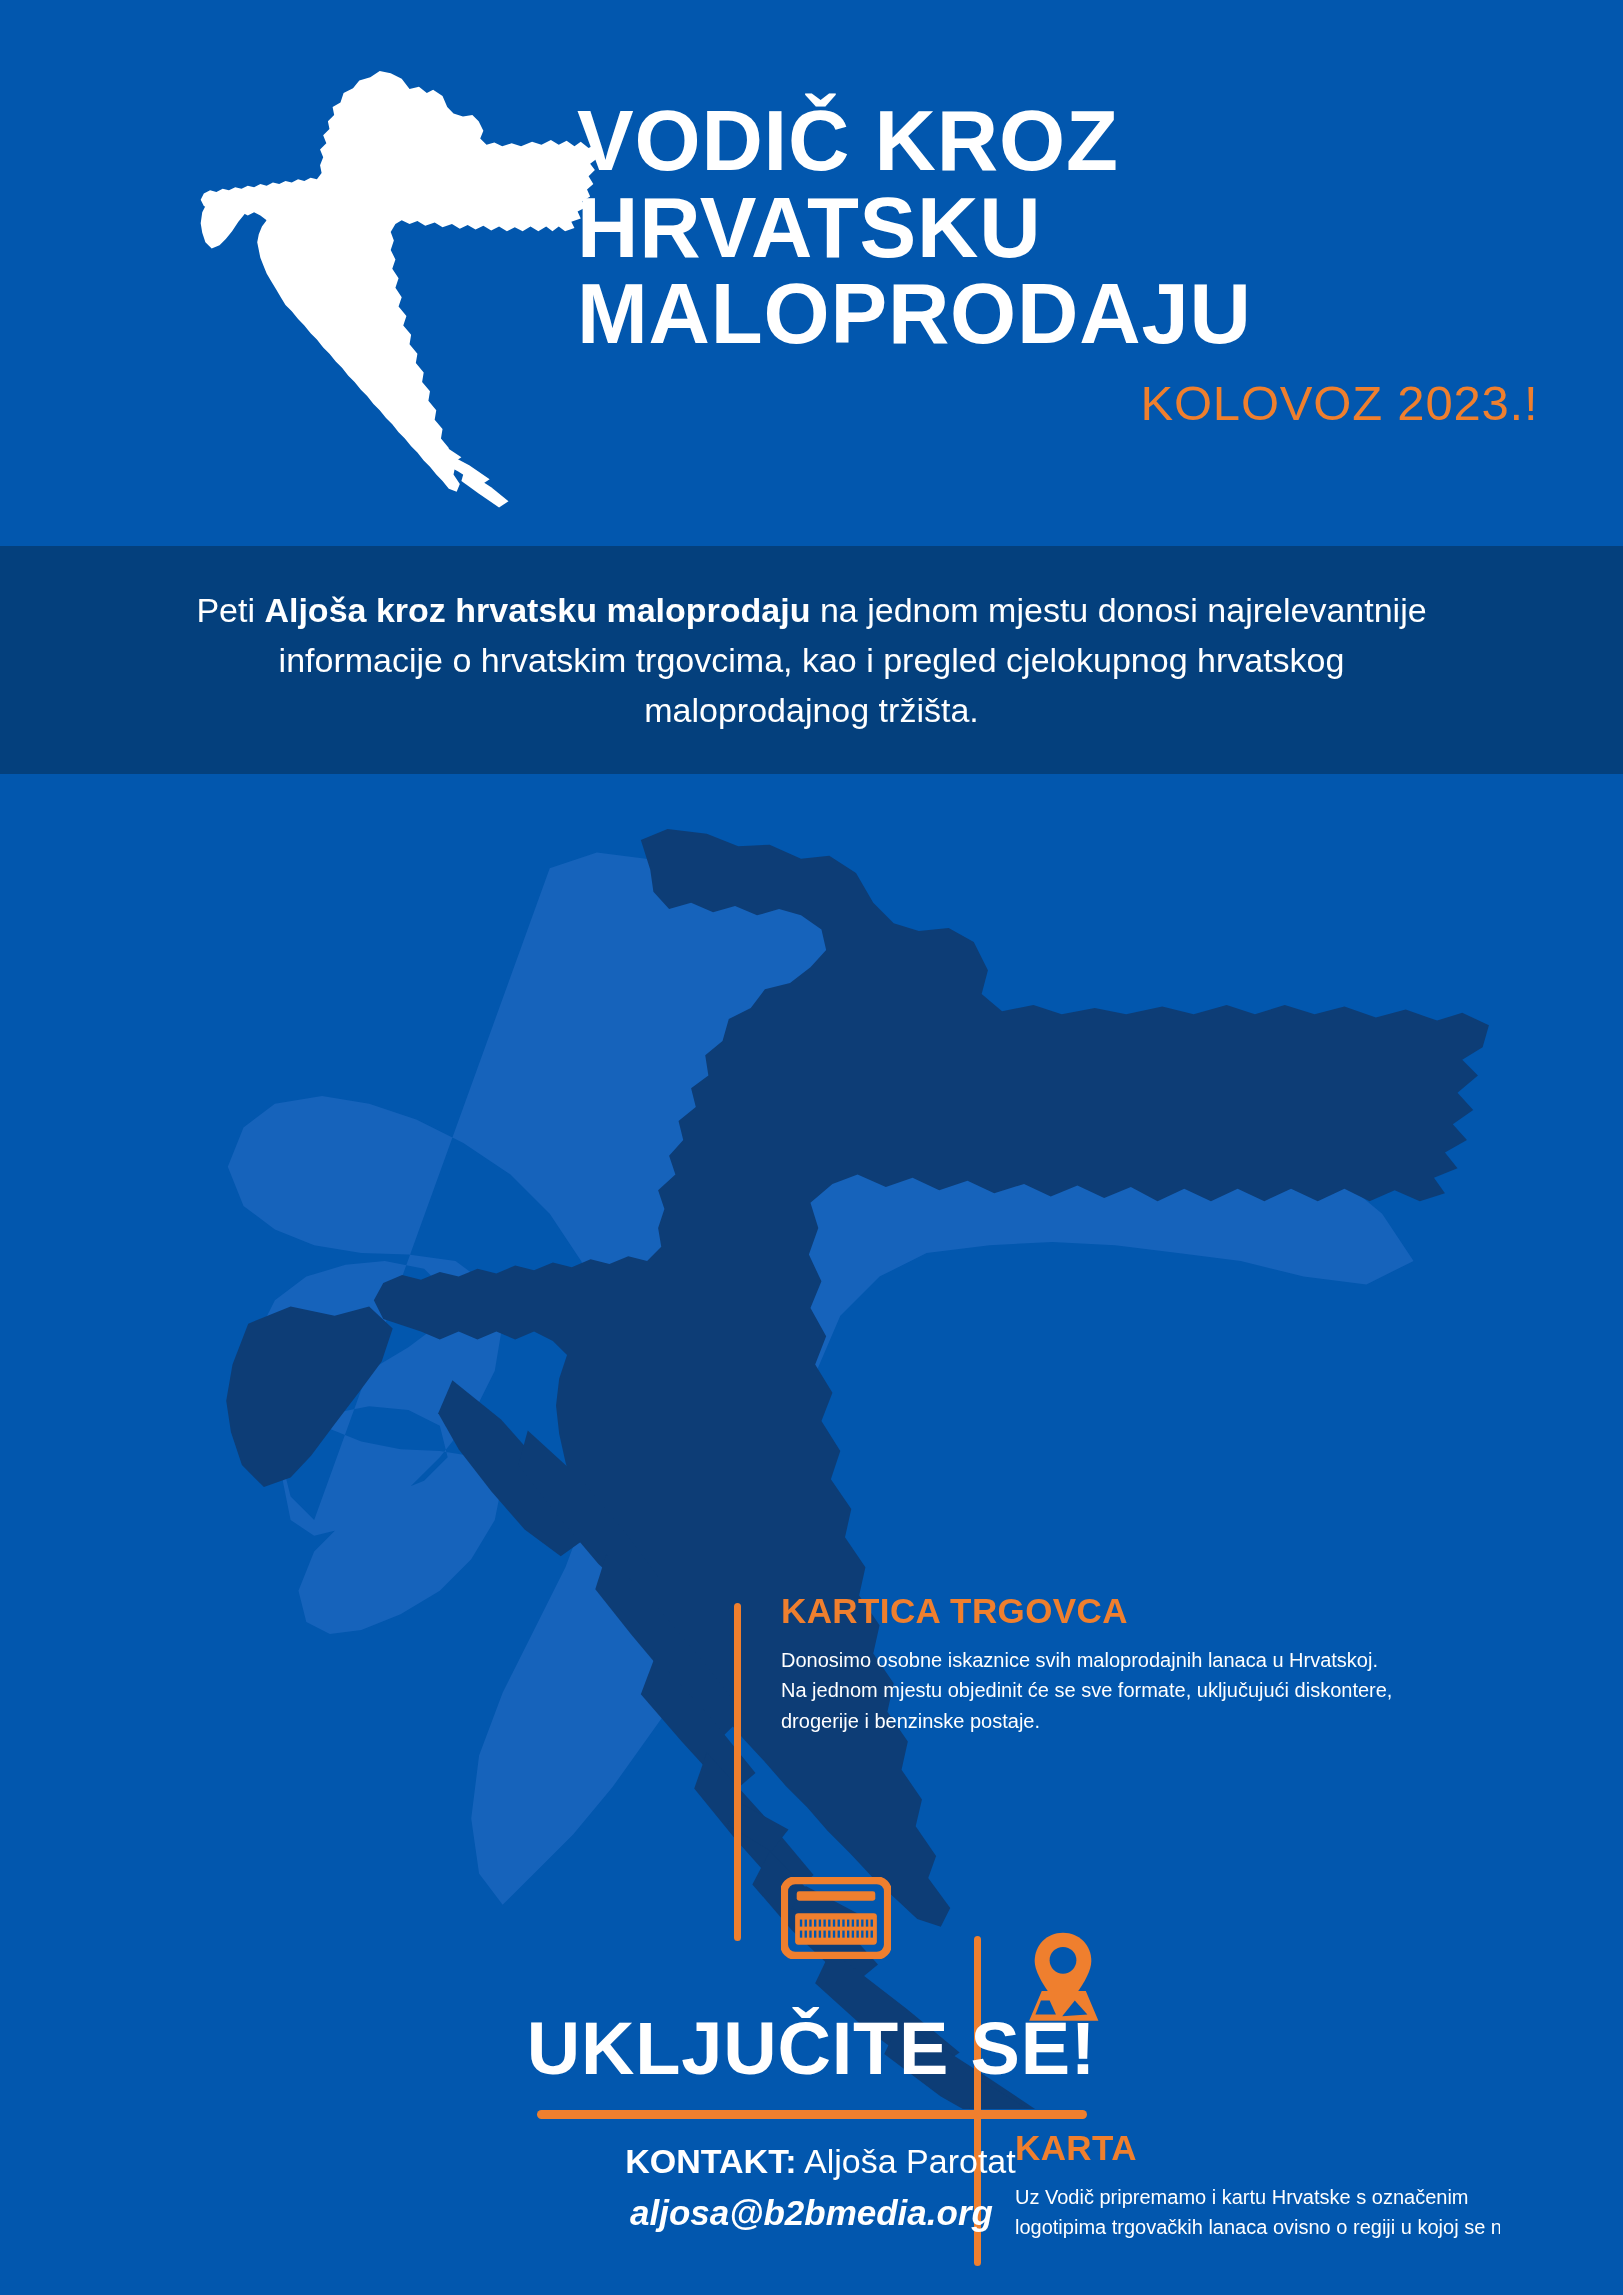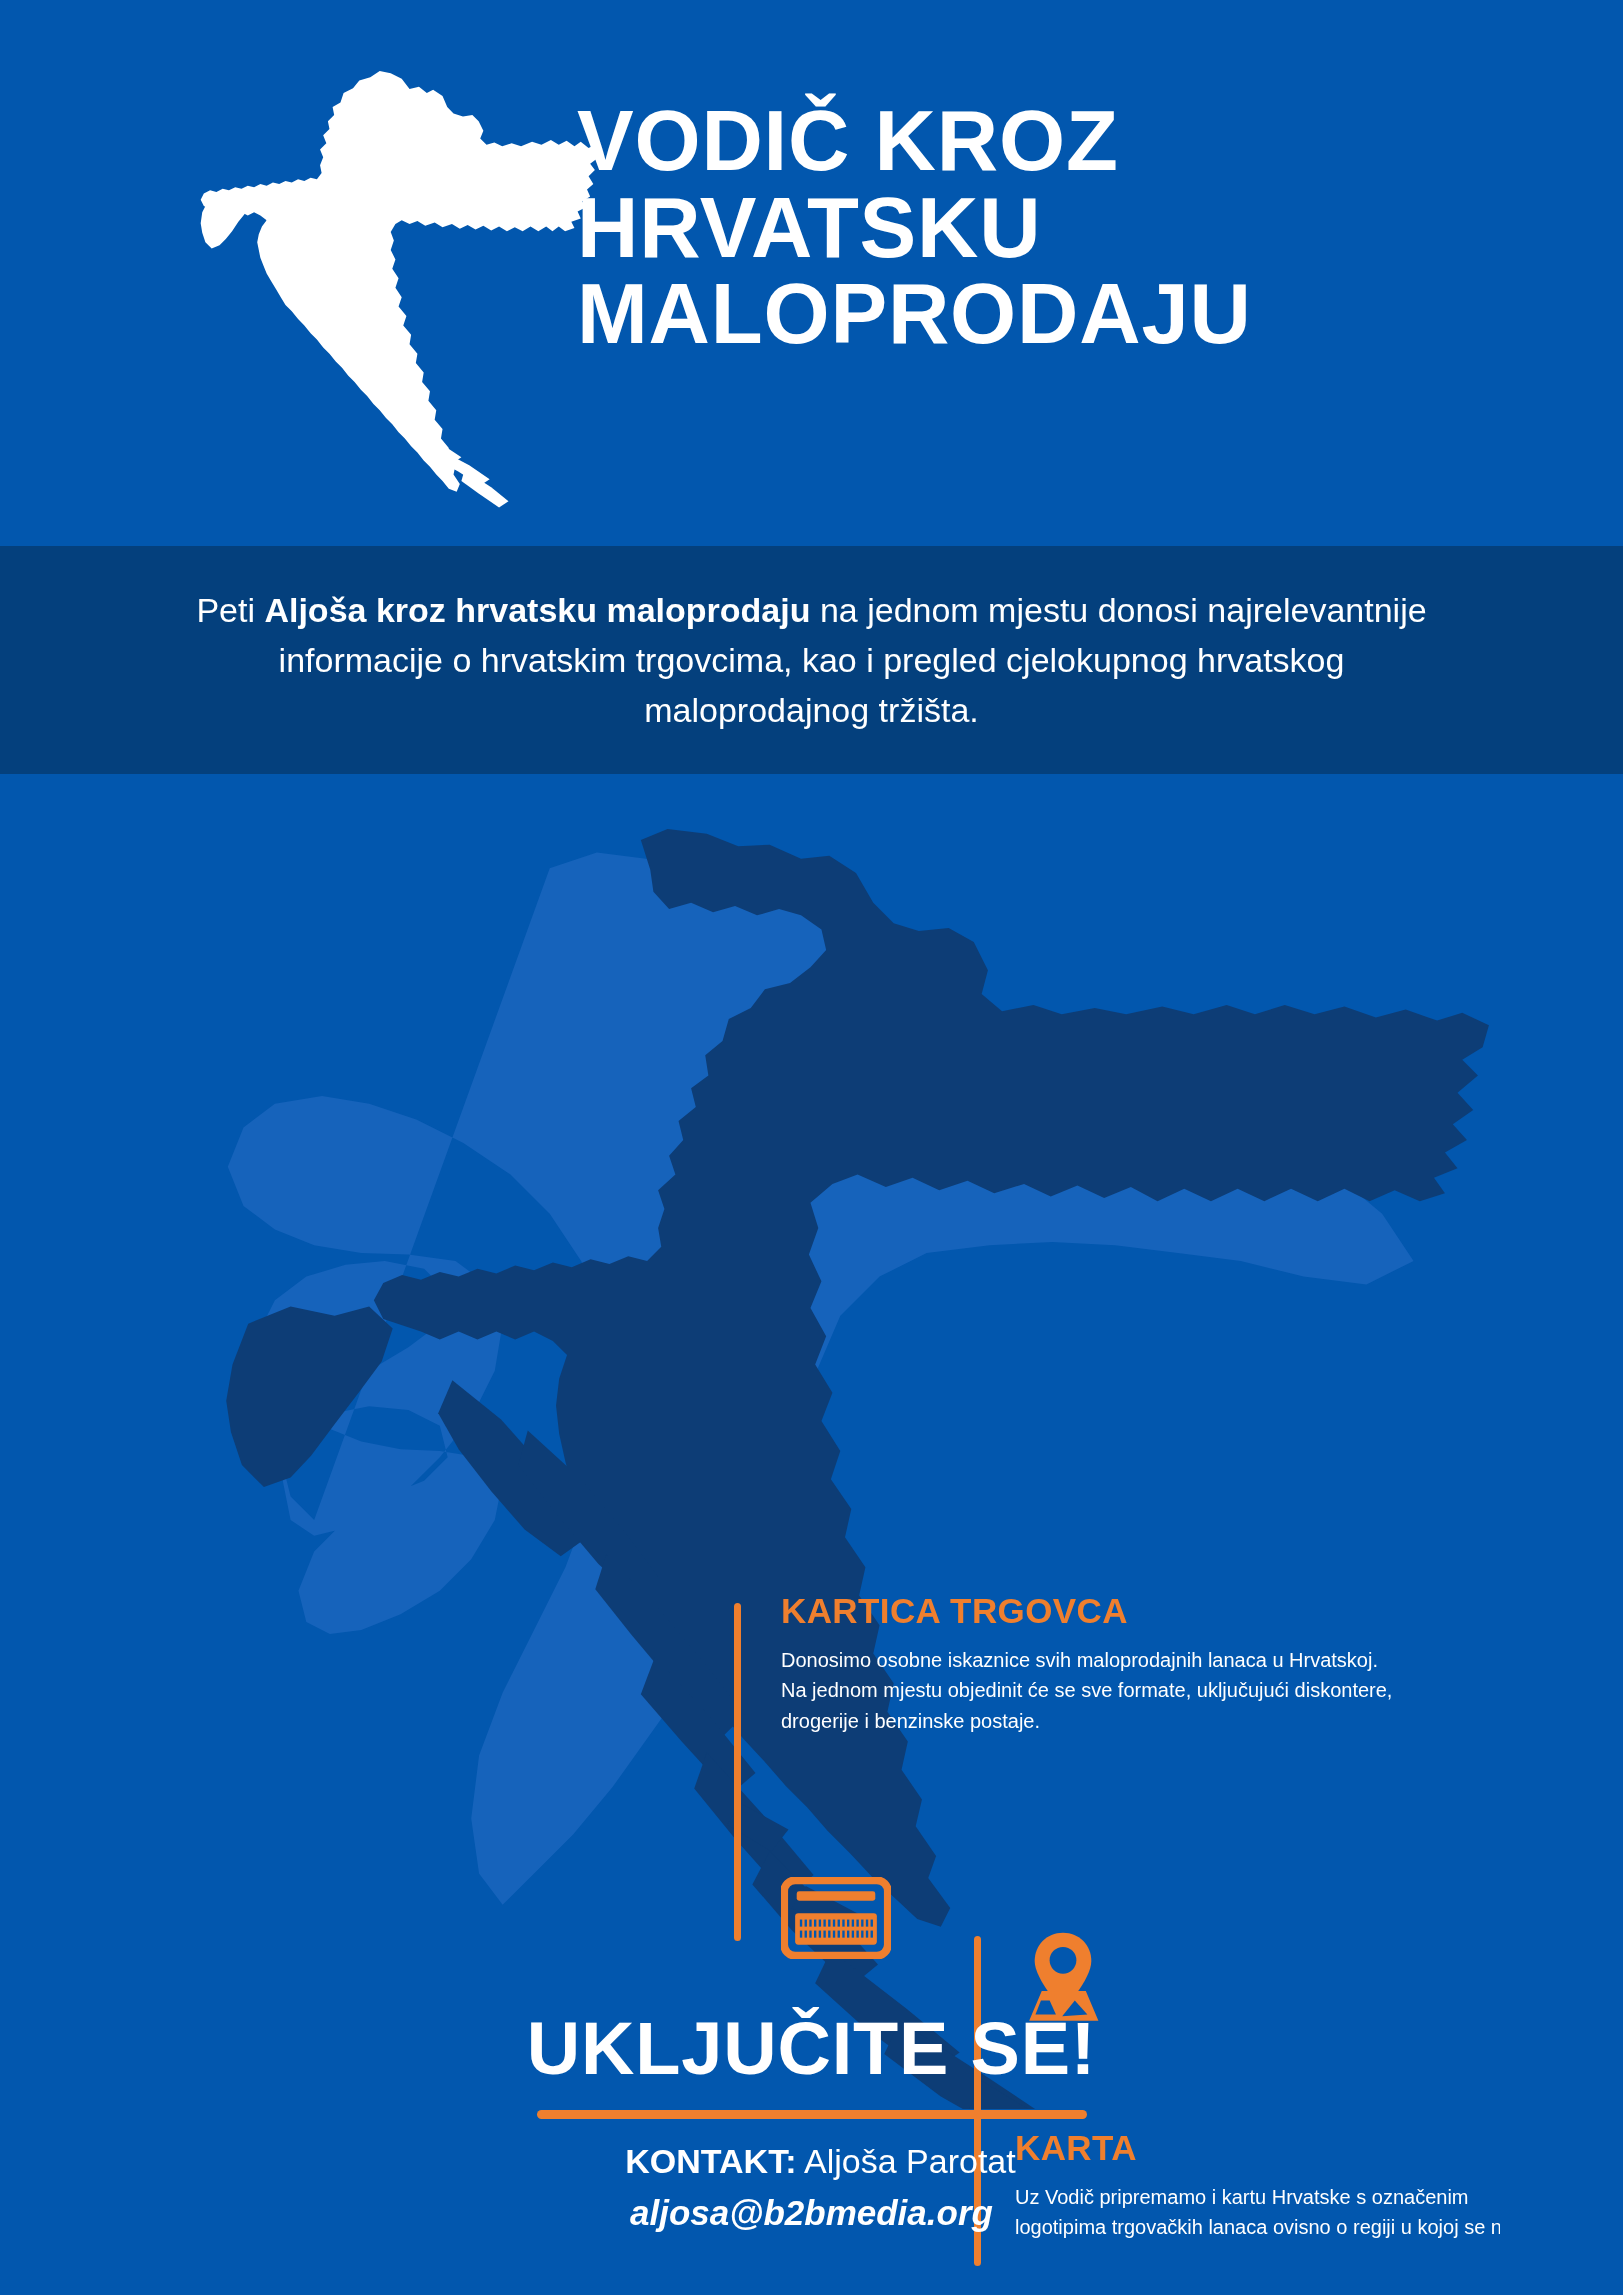--- a/index.html
+++ b/index.html
@@ -198,20 +198,21 @@
         <path fill="#ffffff" d="M380 550 L414 572 L436 590 L424 598 L398 580 L376 564 Z"></path>
         <path fill="#ffffff" d="M238 392 L256 402 L250 410 L234 400 Z"></path>
         <path fill="#ffffff" d="M262 424 L282 434 L276 442 L258 432 Z"></path>
       </svg>
     </div>
 
     <div class="title-block">
       <div class="title-line">VODIČ KROZ</div>
       <div class="title-line">HRVATSKU</div>
       <div class="title-line">MALOPRODAJU</div>
+      <div class="title-date">KOLOVOZ 2023.!</div>
     </div>
   </div>
 
   <div class="intro-band">
     <p class="intro-text">
       <span>Peti </span><b>Aljoša kroz hrvatsku maloprodaju</b><span> na jednom mjestu donosi najrelevantnije informacije o hrvatskim trgovcima, kao i pregled cjelokupnog hrvatskog maloprodajnog tržišta.</span>
     </p>
   </div>
 
   <div class="body-area">

